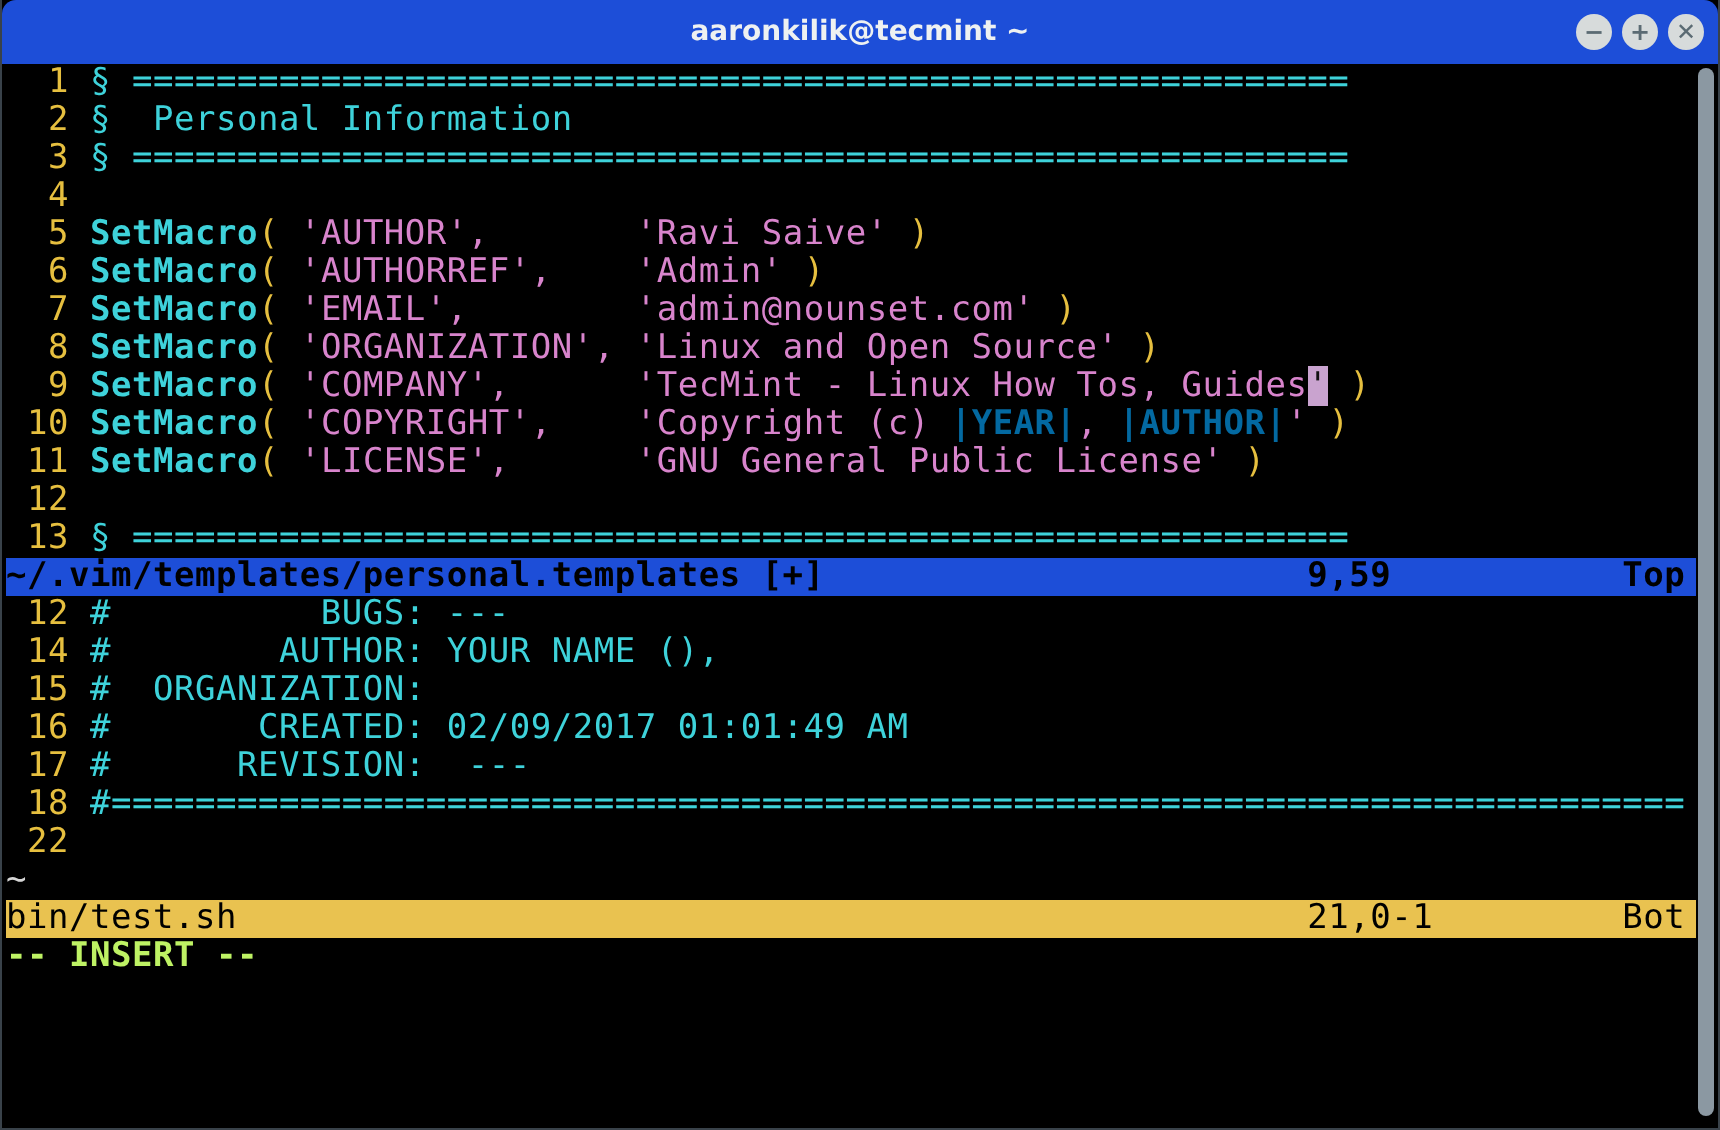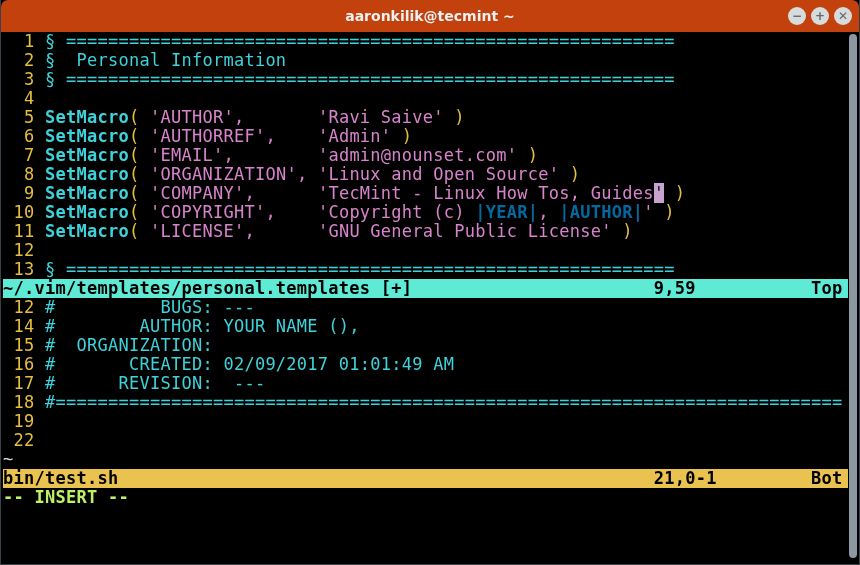--- a/index.html
+++ b/index.html
@@ -2,38 +2,38 @@
 <html><head>
 <meta charset="utf-8">
 <style>
   html,body{margin:0;padding:0;background:#1a1a1a;}
   #window{
     position:relative;width:860px;height:565px;background:#000;
     font-family:"DejaVu Sans Mono", monospace;overflow:hidden;
     box-sizing:border-box;border-left:1px solid #39424a;border-right:1px solid #39424a;border-bottom:1px solid #39424a;
   }
   #titlebar{
-    position:absolute;top:0;left:0;width:100%;height:32px;background:#c2410c;
+    position:absolute;top:0;left:0;width:100%;height:32px;background:#1d4ed8;
     border-radius:7px 7px 0 0;
   }
   #title{
     position:absolute;top:0;left:0;width:100%;height:32px;line-height:32px;
     text-align:center;color:#eef1f1;font-family:"DejaVu Sans", sans-serif;
     font-size:14px;font-weight:bold;
   }
   #winbtns{position:absolute;right:7px;top:7px;display:flex;gap:5px;}
   .wbtn{
     width:18px;height:18px;border-radius:50%;background:#d7dbdb;color:#5b6b73;
     font-family:"DejaVu Sans", sans-serif;font-size:12px;font-weight:bold;
     text-align:center;line-height:18px;cursor:default;
   }
   #screen{position:absolute;top:32px;left:0;width:860px;height:533px;background:#000;padding-left:2px;box-sizing:border-box;}
   .trow{height:19px;line-height:19px;white-space:pre;font-size:17px;letter-spacing:0.26px;color:#d6d6d6;}
-  .status-top{background:#5eead4;color:#000;font-weight:bold;width:845px;}
-  .status-bottom{background:#e9c250;color:#000;font-weight:bold;width:845px;}
+  .status-top{background:#1d4ed8;color:#000;font-weight:bold;width:845px;}
+  .status-bottom{background:#e9c250;color:#000;font-weight:normal;width:845px;}
   .sg-ln{color:#e6bf3f;}
   .sg-cyan{color:#3ed2da;}
   .sg-cyanb{color:#3ed2da;font-weight:bold;}
   .sg-str{color:#d884cc;}
   .sg-yel{color:#e6bf3f;}
   .sg-txt{color:#d6d6d6;}
   .sg-wht{color:#d6d6d6;}
   .sg-sal{color:#ef8f82;}
   .sg-ph{color:#0369a1;font-weight:bold;}
   .sg-cur{background:#c9a3cf;color:#111;}
@@ -72,21 +72,20 @@
       <div class="trow"><span class="sg-ln"> 11 </span><span class="sg-cyanb">SetMacro</span><span class="sg-yel">( </span><span class="sg-str">'LICENSE',</span><span class="sg-txt">      </span><span class="sg-str">'GNU General Public License'</span><span class="sg-yel"> )</span></div>
       <div class="trow"><span class="sg-ln"> 12 </span></div>
       <div class="trow"><span class="sg-ln"> 13 </span><span class="sg-cyan">§ ==========================================================</span></div>
       <div class="trow status-top"><span class="sg-st">~/.vim/templates/personal.templates [+]                       9,59           Top</span></div>
       <div class="trow"><span class="sg-ln"> 12 </span><span class="sg-cyan">#          BUGS: ---</span></div>
       <div class="trow"><span class="sg-ln"> 14 </span><span class="sg-cyan">#        AUTHOR: YOUR NAME (),</span></div>
       <div class="trow"><span class="sg-ln"> 15 </span><span class="sg-cyan">#  ORGANIZATION:</span></div>
       <div class="trow"><span class="sg-ln"> 16 </span><span class="sg-cyan">#       CREATED: 02/09/2017 01:01:49 AM</span></div>
       <div class="trow"><span class="sg-ln"> 17 </span><span class="sg-cyan">#      REVISION:  ---</span></div>
       <div class="trow"><span class="sg-ln"> 18 </span><span class="sg-cyan">#===========================================================================</span></div>
-      <div class="trow"><span class="sg-ln"> 19 </span></div>
       <div class="trow"><span class="sg-ln"> 22 </span></div>
       <div class="trow"><span class="sg-wht">~</span></div>
       <div class="trow status-bottom"><span class="sg-st">bin/test.sh                                                   21,0-1         Bot</span></div>
       <div class="trow"><span class="sg-mode">-- INSERT --</span></div>
     </div>
 
   <div id="scrollbar"></div>
 
 </div>
 

